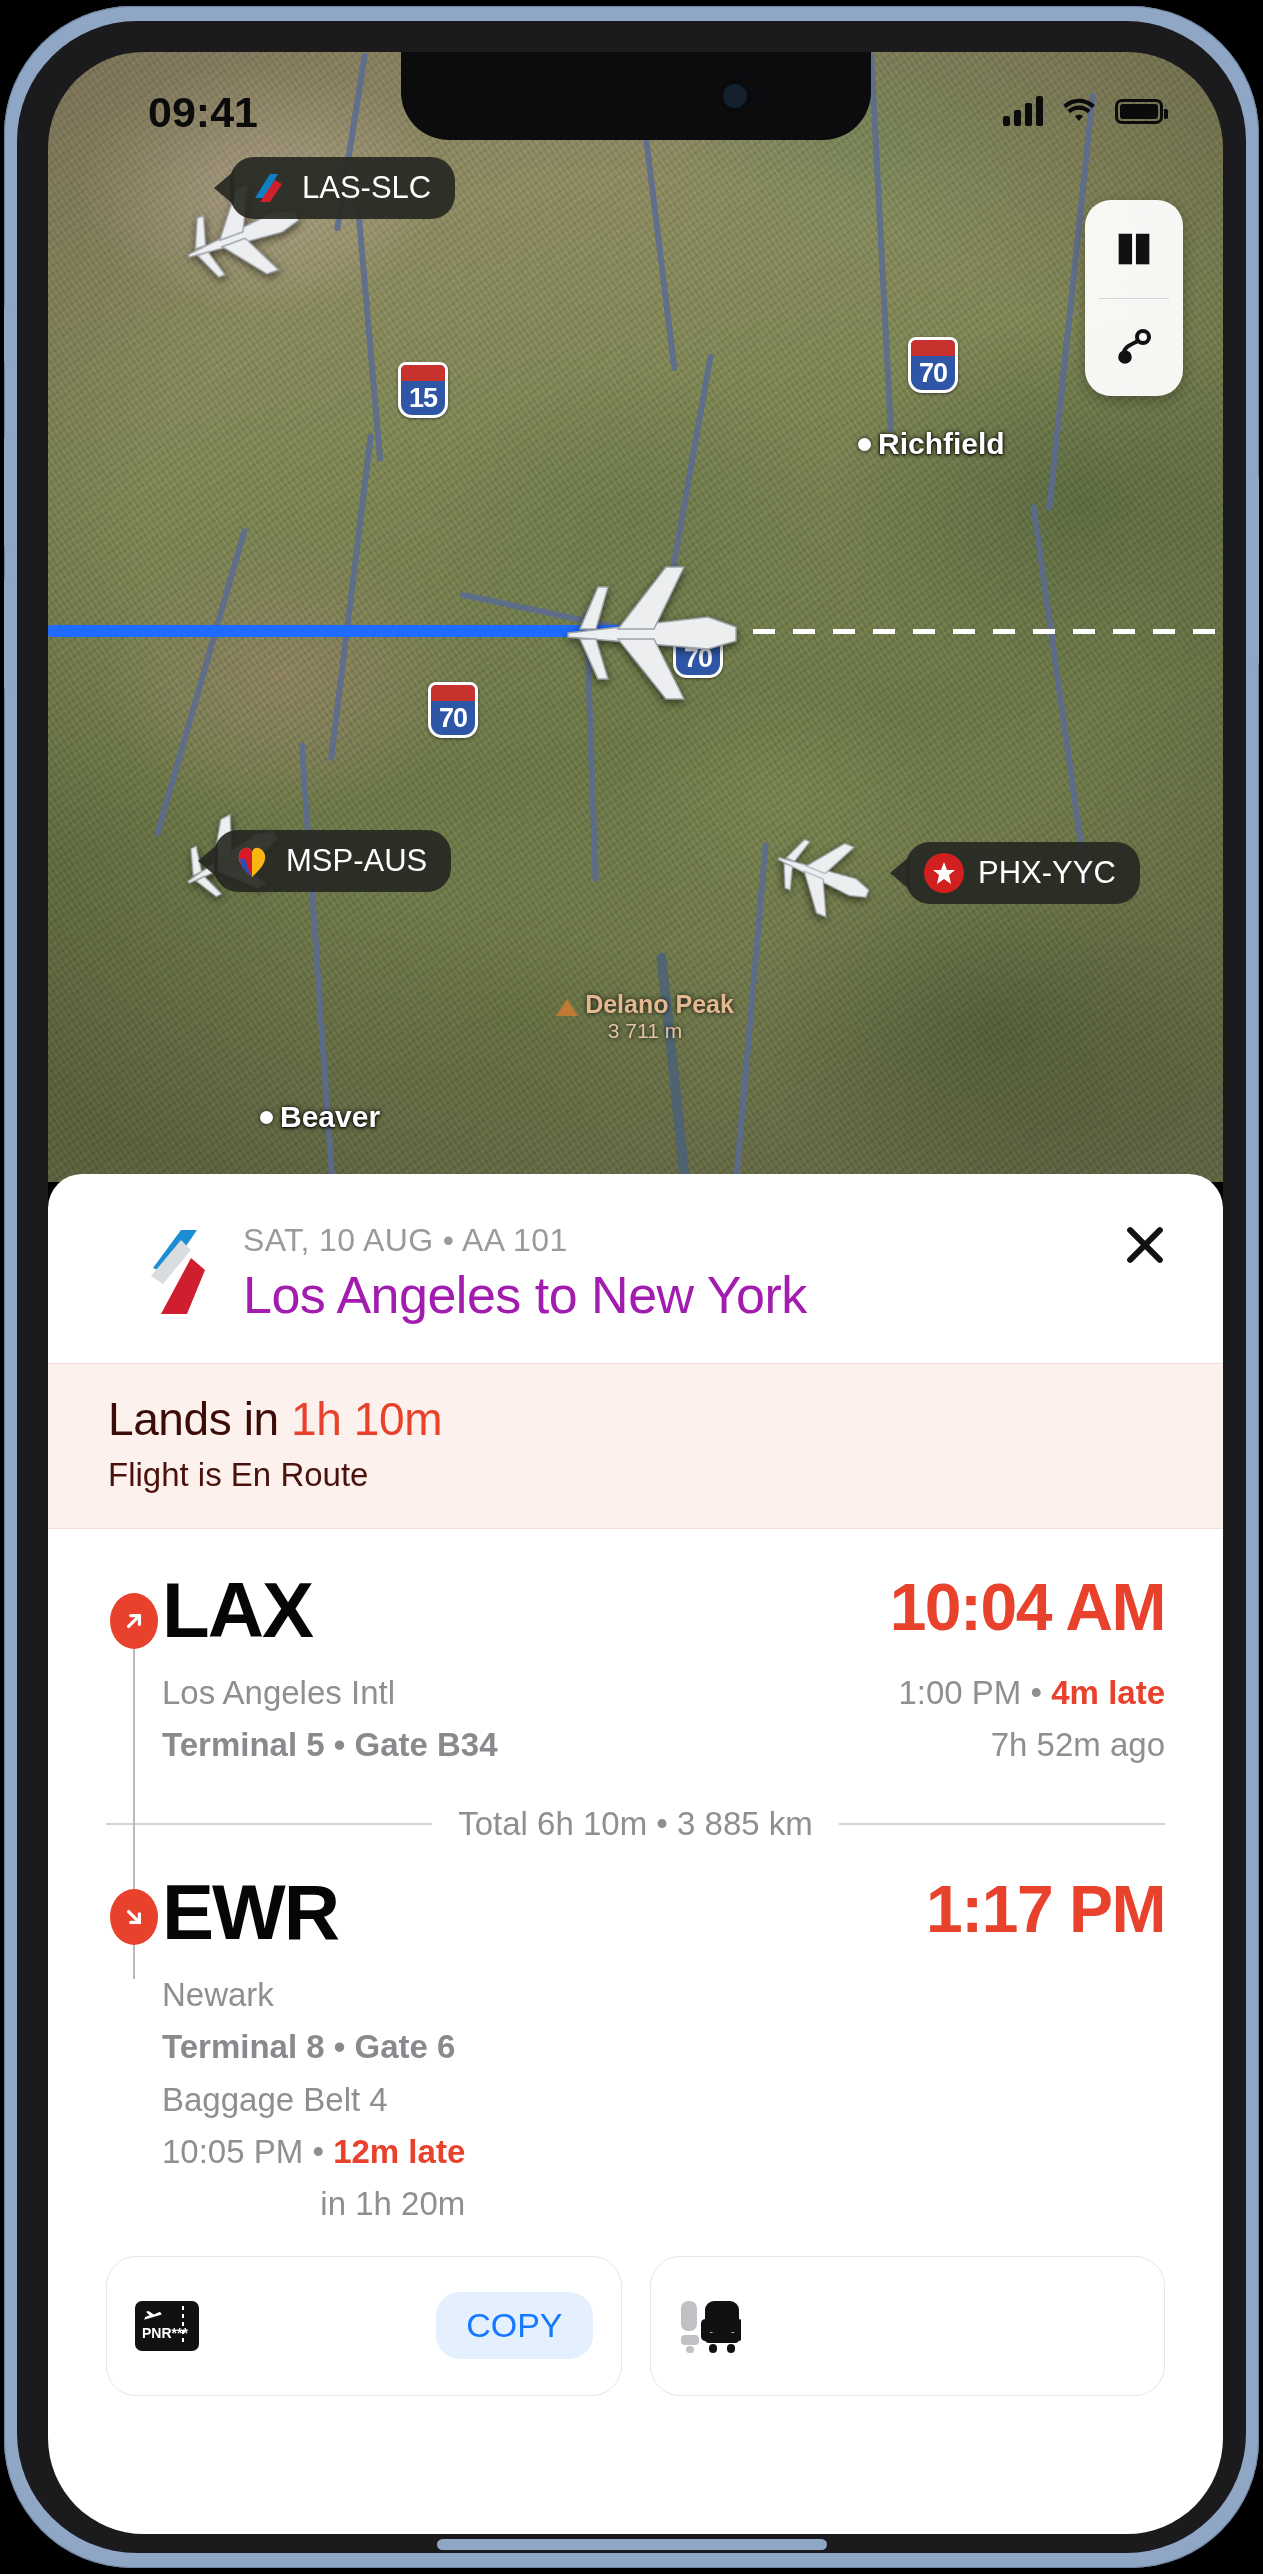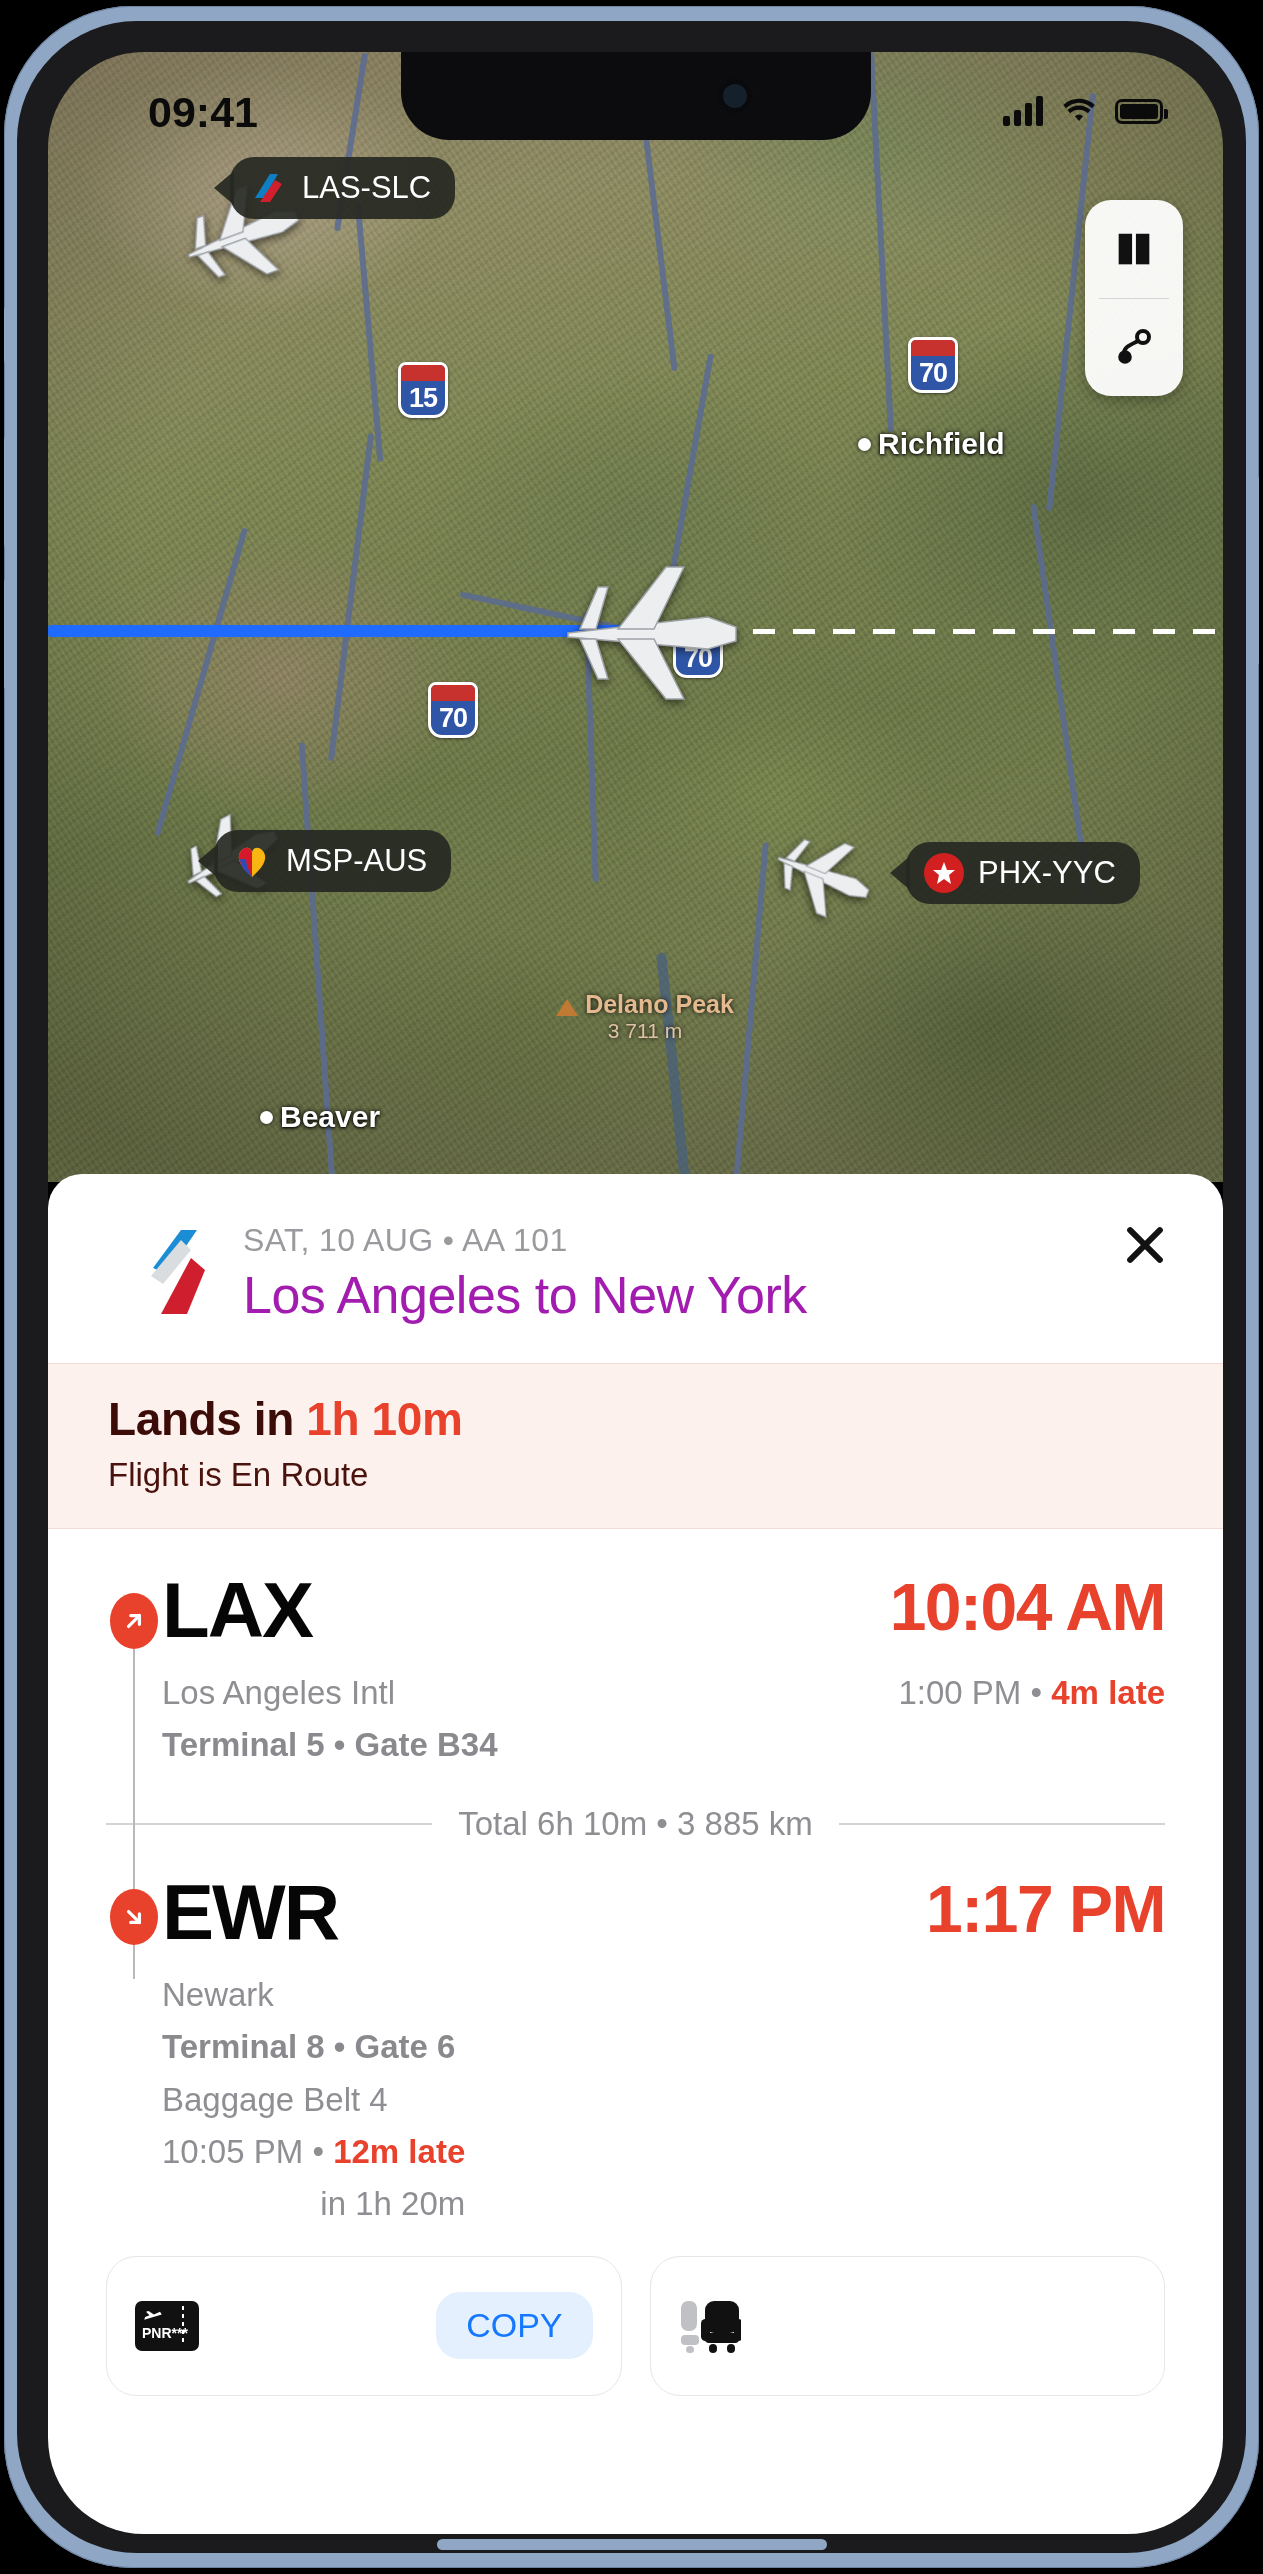--- a/index.html
+++ b/index.html
@@ -131,21 +131,21 @@
   .head-sub{ font-size:32px; color:#9a9a9e; letter-spacing:.4px; margin-bottom:6px;}
   .head-title{ font-size:52px; font-weight:normal; color:#a21caf; letter-spacing:-.5px;}
   .close-btn{ position:absolute; right:52px; top:44px; width:52px; height:52px; cursor:pointer;}
   .close-btn::before,.close-btn::after{ content:""; position:absolute; left:2px; top:24px;
      width:48px; height:6px; background:#121212; border-radius:3px;}
   .close-btn::before{ transform:rotate(45deg);}
   .close-btn::after{ transform:rotate(-45deg);}
 
   .banner{ background:#fdf1ee; border-top:1px solid #f3dcd6; border-bottom:1px solid #f3dcd6;
      padding:28px 60px 34px 60px;}
-  .banner-1{ font-size:46px; font-weight:bold; color:#3c0d08; letter-spacing:-.4px;}
+  .banner-1{ font-size:46px; font-weight:normal; color:#3c0d08; letter-spacing:-.4px;}
   .banner-1 em{ font-style:normal; color:#e8412c;}
   .banner-2{ font-size:33px; color:#4a120c; margin-top:10px;}
 
   .leg{ display:flex; padding:0 58px 0 58px; position:relative;}
   .leg-rail{ width:56px; flex:0 0 56px; position:relative;}
   .pin{ position:absolute; left:4px; width:48px; height:56px; border-radius:50%;
      background:#e8412c; display:flex; align-items:center; justify-content:center;}
   .railline{ position:absolute; left:27px; width:2px; background:#b9b9bb;}
   .leg-main{ flex:1; padding-right:0;}
   .leg-row{ display:flex; justify-content:space-between; align-items:flex-start;}
@@ -397,20 +397,21 @@
               <div>
                 <div class="sub">Los Angeles Intl</div>
                 <div class="sub bold">Terminal 5 • Gate B34</div>
               </div>
               <div>
                 <div class="sub right">
                   <span>1:00 PM</span>
                   <span> • </span>
                   <span class="late">4m late</span>
                 </div>
+                <div class="sub right">7h 52m ago</div>
               </div>
             </div>
           </div>
         </div>
 
         <div class="totalrow">
           <span class="ln"></span>
           <span class="lbl">Total 6h 10m • 3 885 km</span>
           <span class="ln"></span>
         </div>

